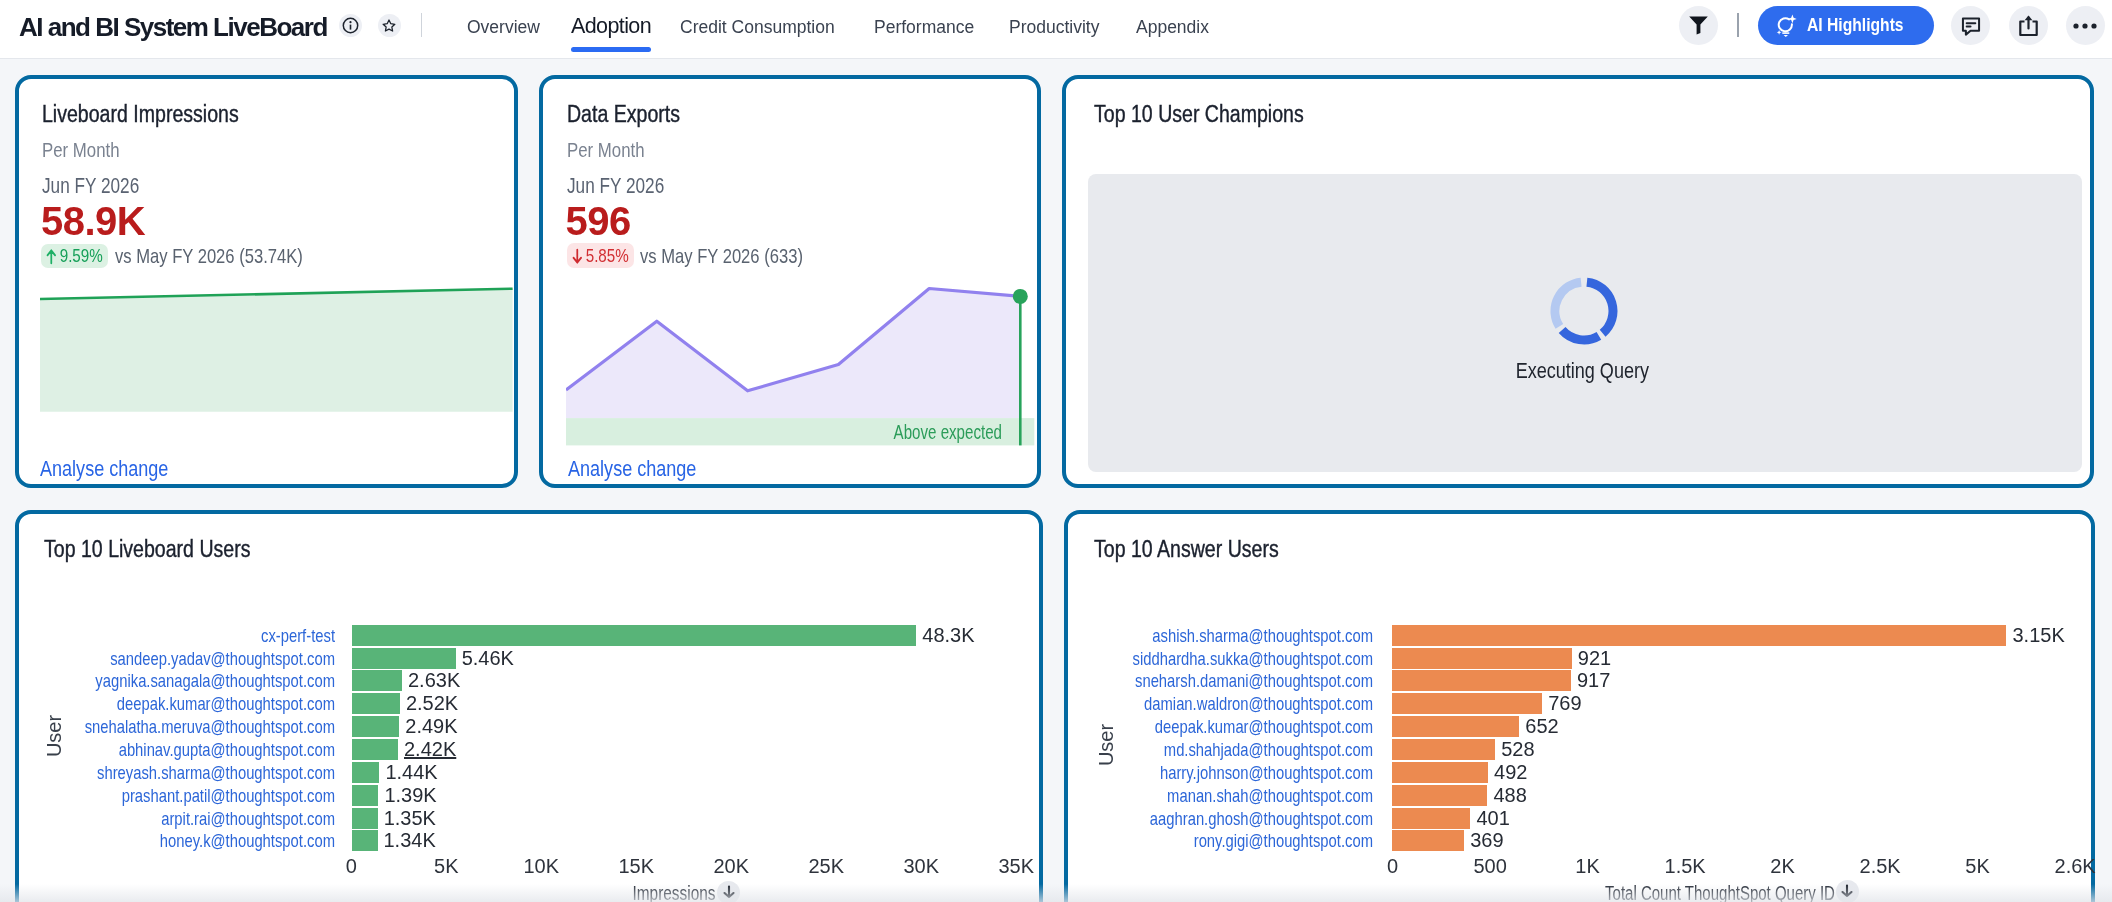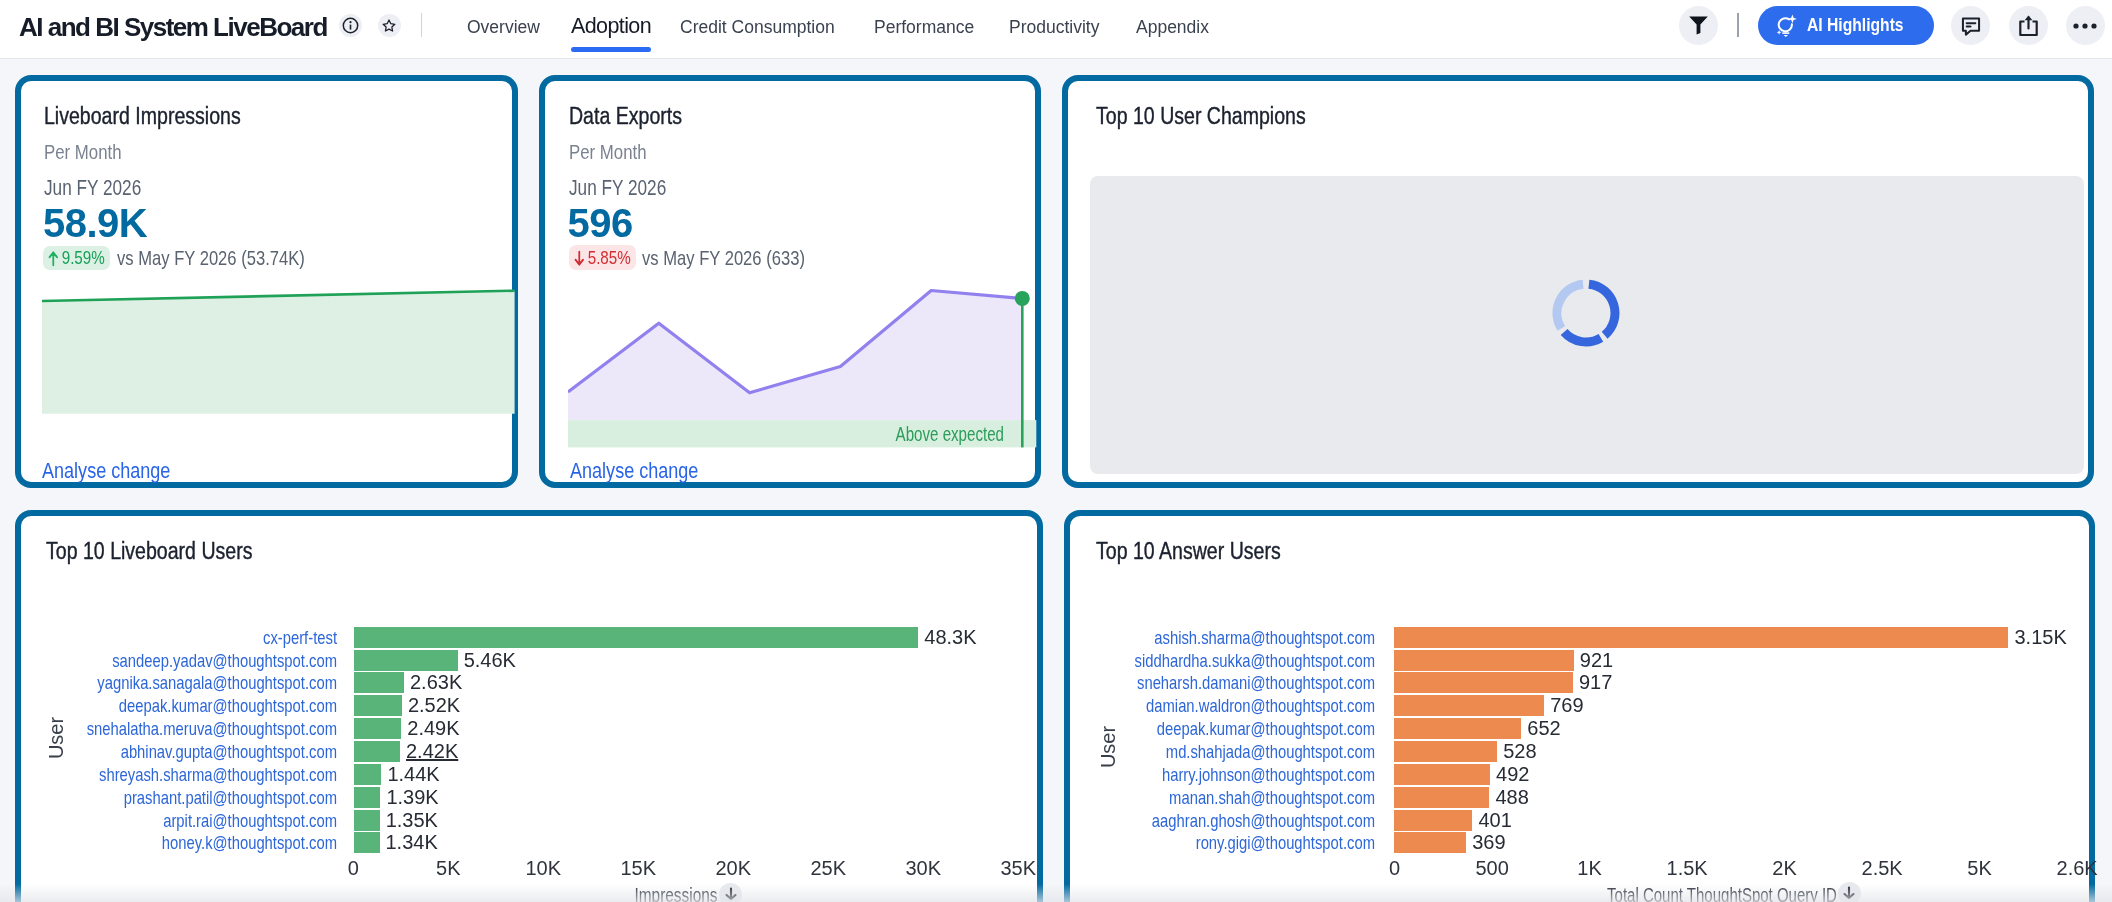--- a/index.html
+++ b/index.html
@@ -5,25 +5,25 @@
   * { margin:0; padding:0; box-sizing:border-box; }
   html,body { width:2112px; height:902px; overflow:hidden; background:#f4f6f9;
     font-family:"Liberation Sans", sans-serif; }
   .abs { position:absolute; }
   #page { position:relative; width:2112px; height:902px; }
   #header { position:absolute; left:0; top:0; width:2112px; height:59px;
     background:#ffffff; border-bottom:1px solid #e4e7ec; }
   .circbtn { position:absolute; border-radius:50%; background:#edeff4;
     display:flex; align-items:center; justify-content:center; }
   .card { position:absolute; background:#ffffff; border-radius:16px;
-    border:6px solid #0369a1; }
+    border:4px solid #0369a1; }
   .ctitle { position:absolute; font-size:23px; font-weight:400; color:#1b212e; letter-spacing:0; transform:scaleX(0.85); transform-origin:left center; -webkit-text-stroke:0.4px #1b212e; }
   .gray1 { position:absolute; font-size:21px; color:#7a8290; transform:scaleX(0.8); transform-origin:left center; }
   .gray2 { position:absolute; font-size:21.5px; color:#5a6372; transform:scaleX(0.8); transform-origin:left center; }
-  .bignum { position:absolute; font-size:40px; font-weight:700; color:#0369a1; letter-spacing:-0.5px; }
+  .bignum { position:absolute; font-size:40px; font-weight:700; color:#b91c1c; letter-spacing:-0.5px; }
   .badge { position:absolute; height:24.5px; border-radius:7px; display:flex;
     align-items:center; justify-content:center; font-size:19px; transform-origin:center; }
   .badge>i { font-style:normal; display:inline-block; transform:scaleX(0.8); white-space:nowrap; }
   .vstxt { position:absolute; font-size:21px; color:#59626f; transform:scaleX(0.79); transform-origin:left center; }
   .alink { position:absolute; font-size:22px; color:#2864e5; transform:scaleX(0.82); transform-origin:left center; }
   .blabel { position:absolute; font-size:18.5px; color:#2c66d8; text-align:right; line-height:21px; transform:scaleX(0.80); transform-origin:right center; }
   .bval { position:absolute; font-size:20px; color:#262b34; line-height:21px; }
   .bar { position:absolute; height:21px; }
   .tick { position:absolute; font-size:20px; color:#2e333c; transform:translateX(-50%); }
   .axtitle { position:absolute; font-size:20px; color:#272d38; white-space:nowrap; }
@@ -137,20 +137,23 @@
     <div class="abs" style="left:21.6px; top:94.9px; width:994.8px; height:298.3px; border-radius:8px; background:#e8eaee;"></div>
     <svg class="abs" style="left:484px; top:198px;" width="68" height="68" viewBox="0 0 68 68">
       <g transform="translate(34,34)">
         <g fill="none" stroke-width="9">
           <path d="M 2.9 -28.85 A 29 29 0 0 1 18.64 22.21" stroke="#3566dd"></path>
           <path d="M 14.9 24.88 A 29 29 0 0 1 -21.9 19" stroke="#3566dd"></path>
           <path d="M -24.6 15.4 A 29 29 0 0 1 -2.9 -28.85" stroke="#b4c9f1"></path>
         </g>
       </g>
     </svg>
+    <div class="abs" style="left:0; top:279px; width:1032px; text-align:center; font-size:22px; color:#20252e;">
+      <span style="display:inline-block; transform:scaleX(0.82);">Executing Query</span>
+    </div>
   </div>
   <div class="card" id="card4" style="left:15px; top:510px; width:1028px; height:412px;">
     <div class="ctitle" style="left:24.6px; top:22px;">Top 10 Liveboard Users</div>
     <div class="userlbl" style="left:35px; top:222px;">User</div>
     <div class="blabel" style="left:0; top:110.7px; width:316px;">cx-perf-test</div>
     <div class="bar" style="left:333px; top:110.7px; width:564.3px; background:#58b478;"></div>
     <div class="bval" style="left:903.3px; top:110.7px;">48.3K</div>
     <div class="blabel" style="left:0; top:133.6px; width:316px;">sandeep.yadav@thoughtspot.com</div>
     <div class="bar" style="left:333px; top:133.6px; width:103.7px; background:#58b478;"></div>
     <div class="bval" style="left:442.7px; top:133.6px;">5.46K</div>

